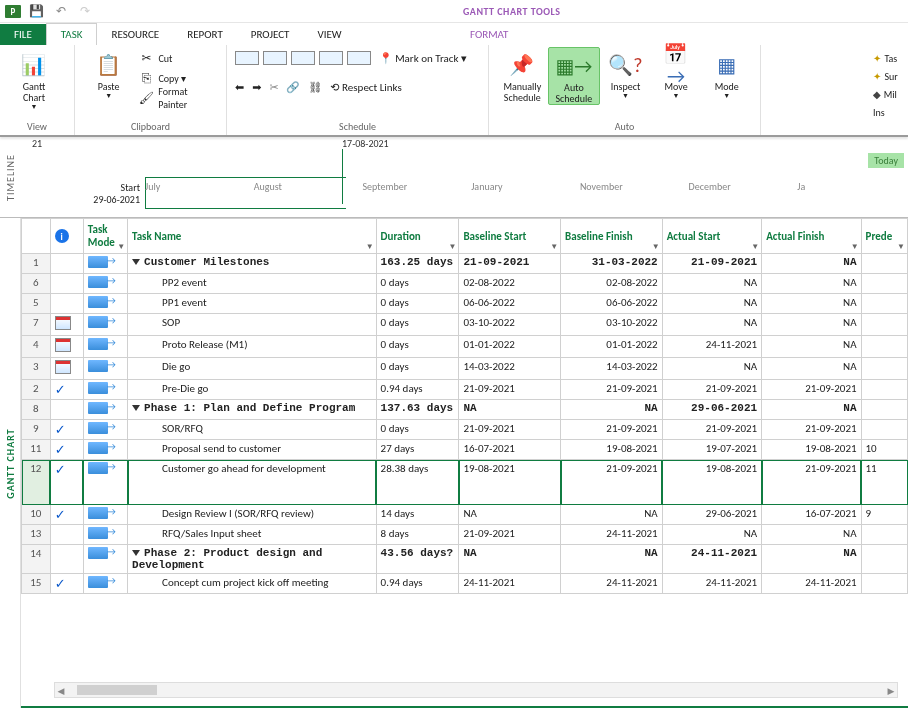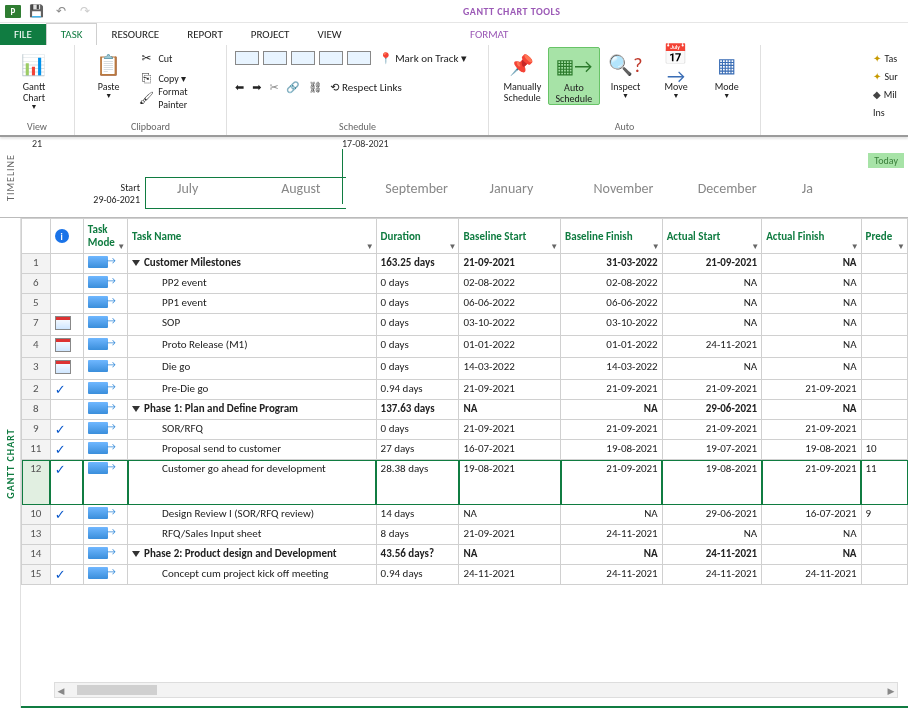--- a/index.html
+++ b/index.html
@@ -40,21 +40,21 @@
   .ribbon .far-right div { height: 18px; display: flex; align-items: center; gap: 3px; }
 
   
   .timeline { height: 80px; display: flex; border-bottom: 1px solid #bbb; }
   .vlabel { width: 20px; display: flex; align-items: center; justify-content: center; }
   .vlabel span { transform: rotate(-90deg); font-size: 10px; letter-spacing: 1px; color: #666; white-space: nowrap; }
   .tl-body { flex: 1; position: relative; }
   .tl-marker { position: absolute; top: 0; left: 12px; font-size: 10px; color: #333; }
   .tl-date2 { position: absolute; top: 0; left: 322px; font-size: 10px; color: #333; text-align: center; }
   .tl-line { position: absolute; top: 12px; left: 322px; bottom: 13px; width: 1px; background: #107c41; }
-  .tl-months { position: absolute; top: 43px; left: 125px; right: 2px; display: flex; color: #888; font-size: 14px; margin-left: 32px; }
+  .tl-months { position: absolute; top: 43px; left: 125px; right: 2px; display: flex; color: #888; font-size: 10px; }
   .tl-months span { flex: 1; }
   .tl-startlbl { position: absolute; left: 70px; top: 44px; font-size: 10px; text-align: right; width: 50px; }
   .tl-startdate { position: absolute; left: 54px; top: 56px; font-size: 10px; text-align: right; width: 66px; }
   .tl-box { position: absolute; left: 125px; top: 40px; width: 200px; height: 30px; border: 1px solid #107c41; border-right: 0; }
   .tl-hint { position: absolute; left: 330px; top: 56px; right: 10px; color: #999; font-size: 13px; text-align: center; }
   .tl-today { position: absolute; right: 4px; top: 16px; background: #a7e3a7; color: #3a7f3a; font-size: 10px; padding: 1px 6px; }
 
   
   .grid-wrap { flex: 1; display: flex; overflow: hidden; }
   .vlabel2 { width: 20px; display: flex; align-items: center; justify-content: center; border-right: 1px solid #e0e0e0; }
@@ -74,21 +74,21 @@
   col.c-as { width: 90px; }
   col.c-af { width: 90px; }
   col.c-pred { width: 42px; }
   td.rownum { background: #f3f3f3; text-align: center; color: #555; }
   td.rownum.sel { background: #e1efe1; }
   td.num { text-align: right; }
   .task-mode-ic { width: 20px; height: 12px; background: linear-gradient(#6fb7ff,#3a8edb); border-radius: 1px; display: inline-block; position: relative; }
   .task-mode-ic::after { content: "→"; position: absolute; right: -8px; top: -2px; font-size: 10px; color: #3a8edb; }
   .indent2 { padding-left: 34px; }
   .tri { display: inline-block; width: 0; height: 0; border-left: 4px solid transparent; border-right: 4px solid transparent; border-top: 6px solid #333; margin-right: 4px; vertical-align: middle; }
-  .bold { font-weight: 700; }
+  .bold { font-weight: 700; font-family: Liberation Mono, monospace; }
   .cal-ic { width: 14px; height: 12px; border: 1px solid #888; display: inline-block; background: linear-gradient(#fff,#cfe6ff); position: relative; }
   .cal-ic::before { content: ""; position: absolute; top: 0; left: 0; right: 0; height: 3px; background: #d33; }
   .check-ic { color: #0a58ca; font-size: 13px; }
   tr.sel td { outline: 1px solid #107c41; outline-offset: -1px; }
   tr.sel td.c-name { background: #fff; }
   .info-pill { width: 14px; height: 14px; border-radius: 50%; background: #1a73e8; color: #fff; display: inline-flex; align-items: center; justify-content: center; font-size: 9px; font-weight: bold; }
 
   .scroll { position: absolute; bottom: 10px; left: 33px; right: 10px; height: 14px; background: #f3f3f3; border: 1px solid #ddd; display: flex; align-items: center; }
   .scroll .thumb { width: 80px; height: 10px; background: #d0d0d0; margin-left: 10px; }
   .scroll .ar { width: 12px; text-align: center; color: #888; font-size: 9px; }

